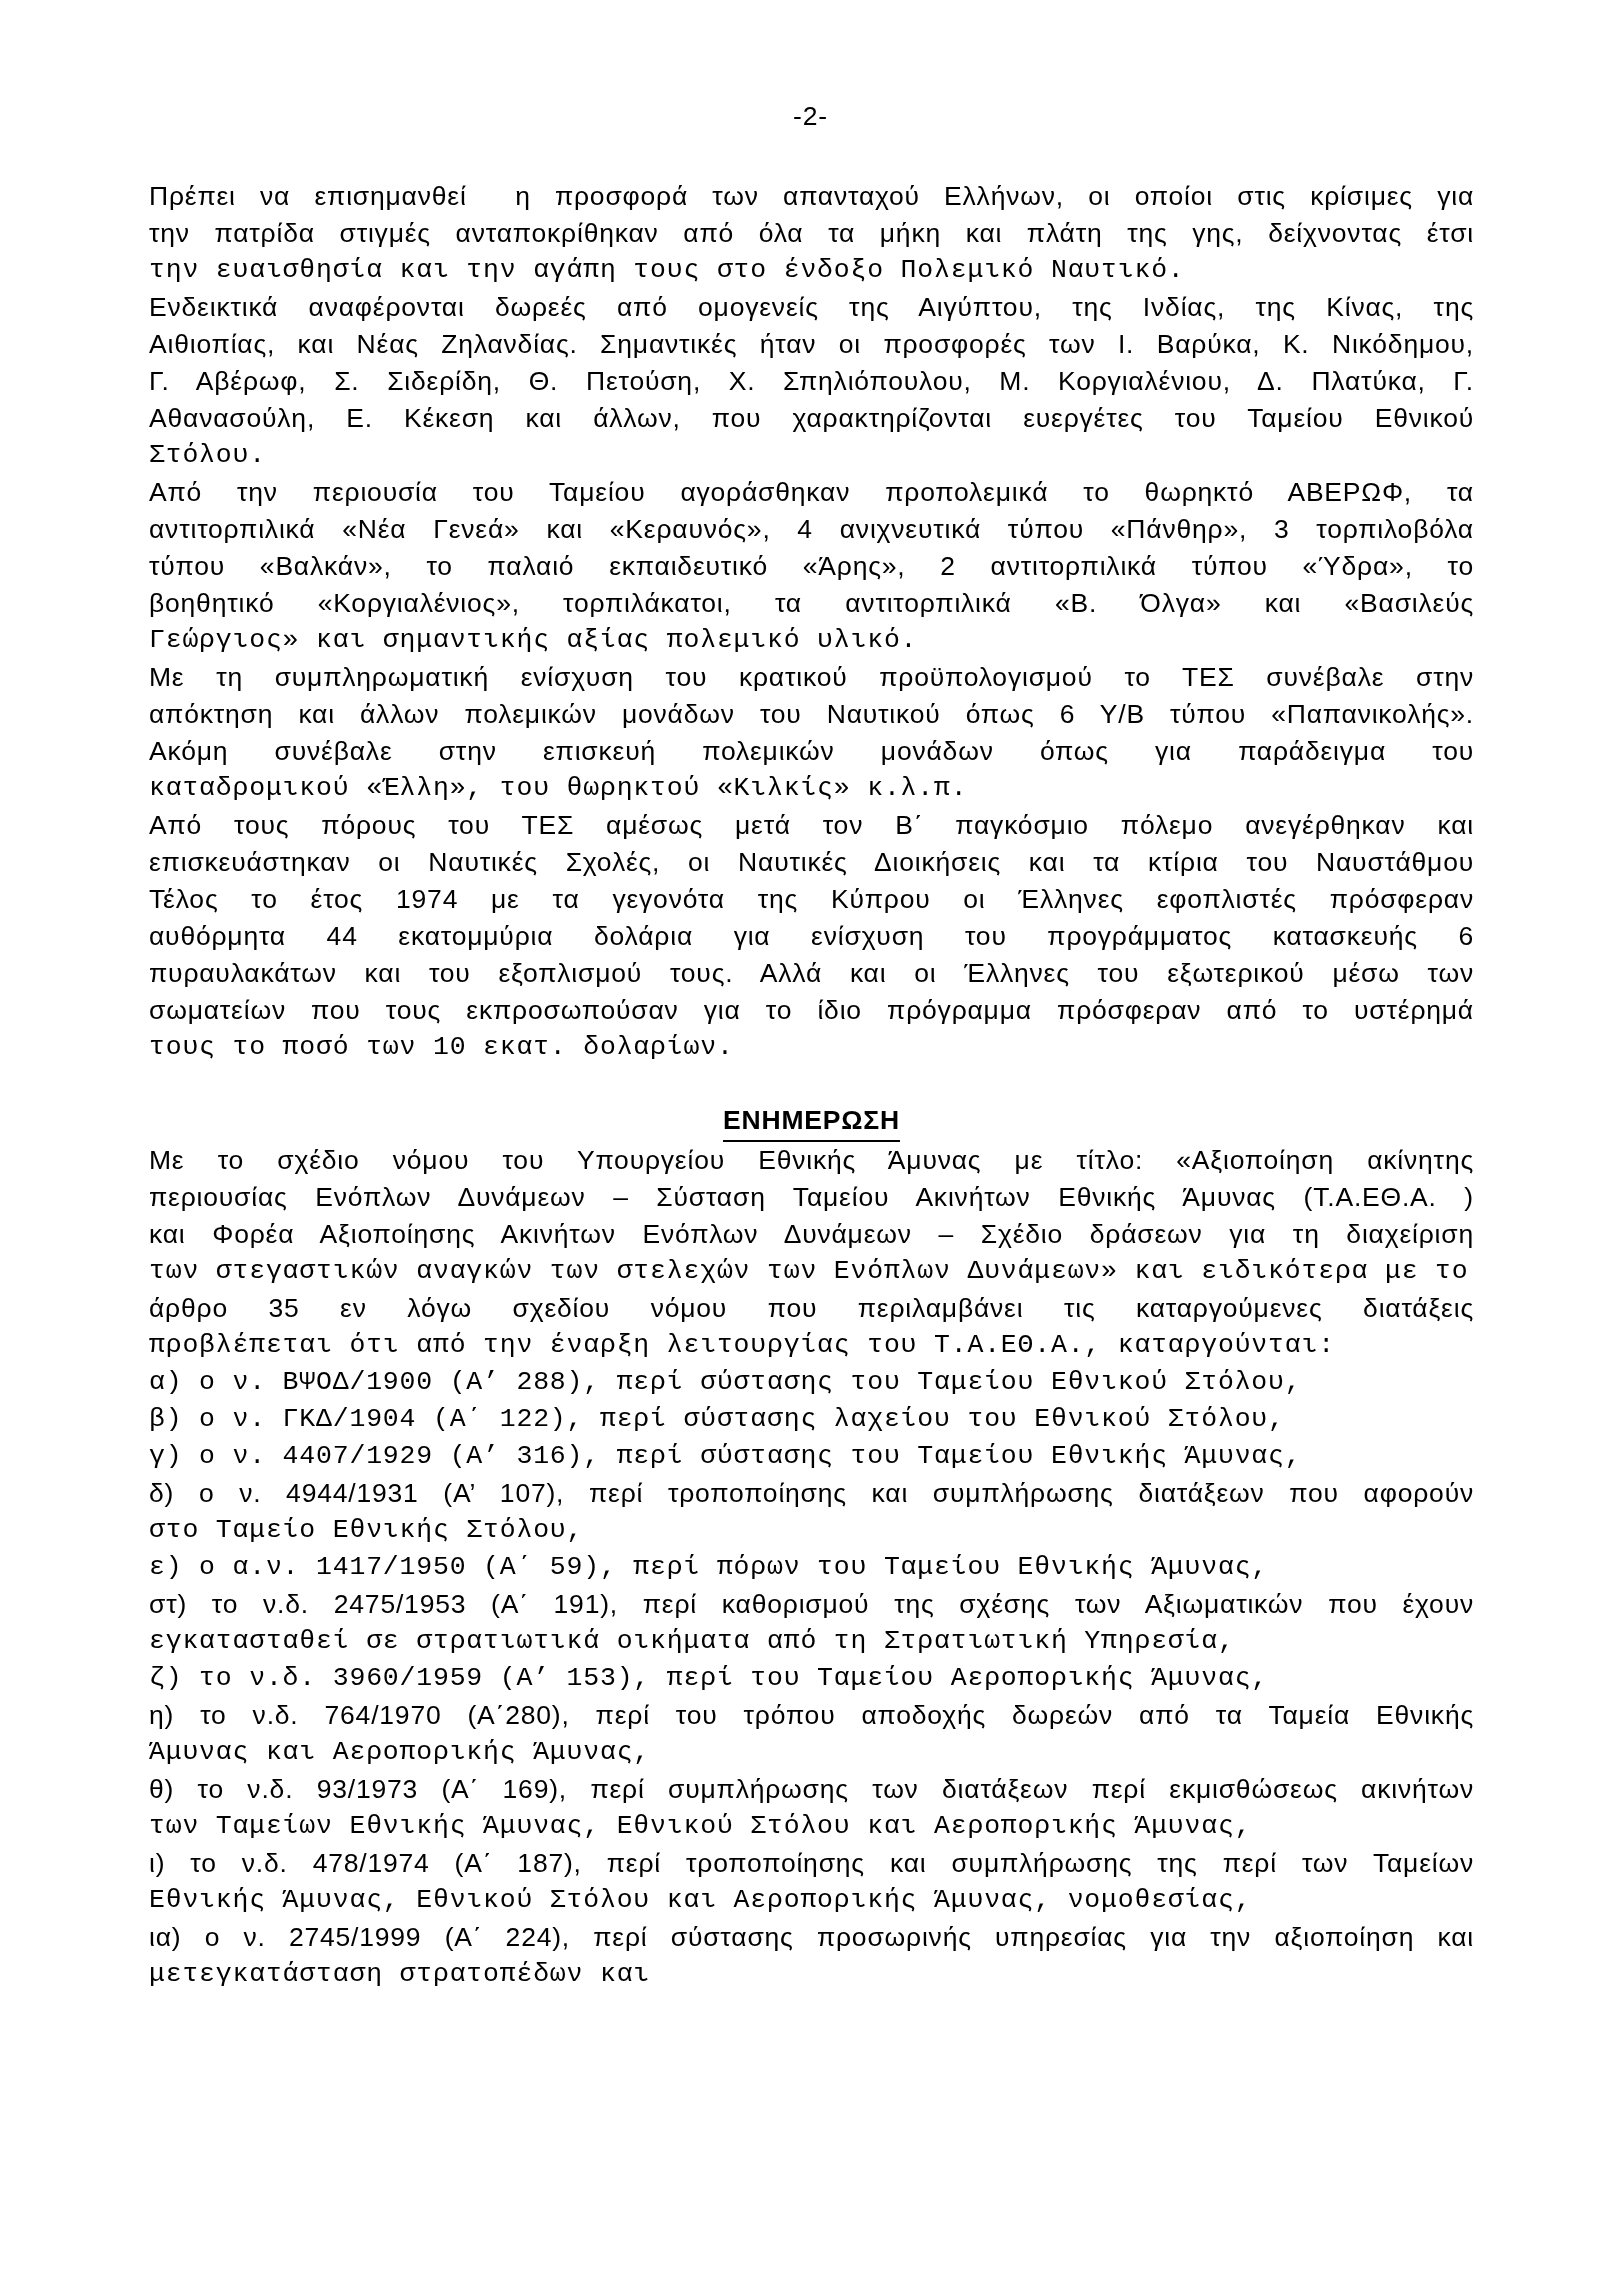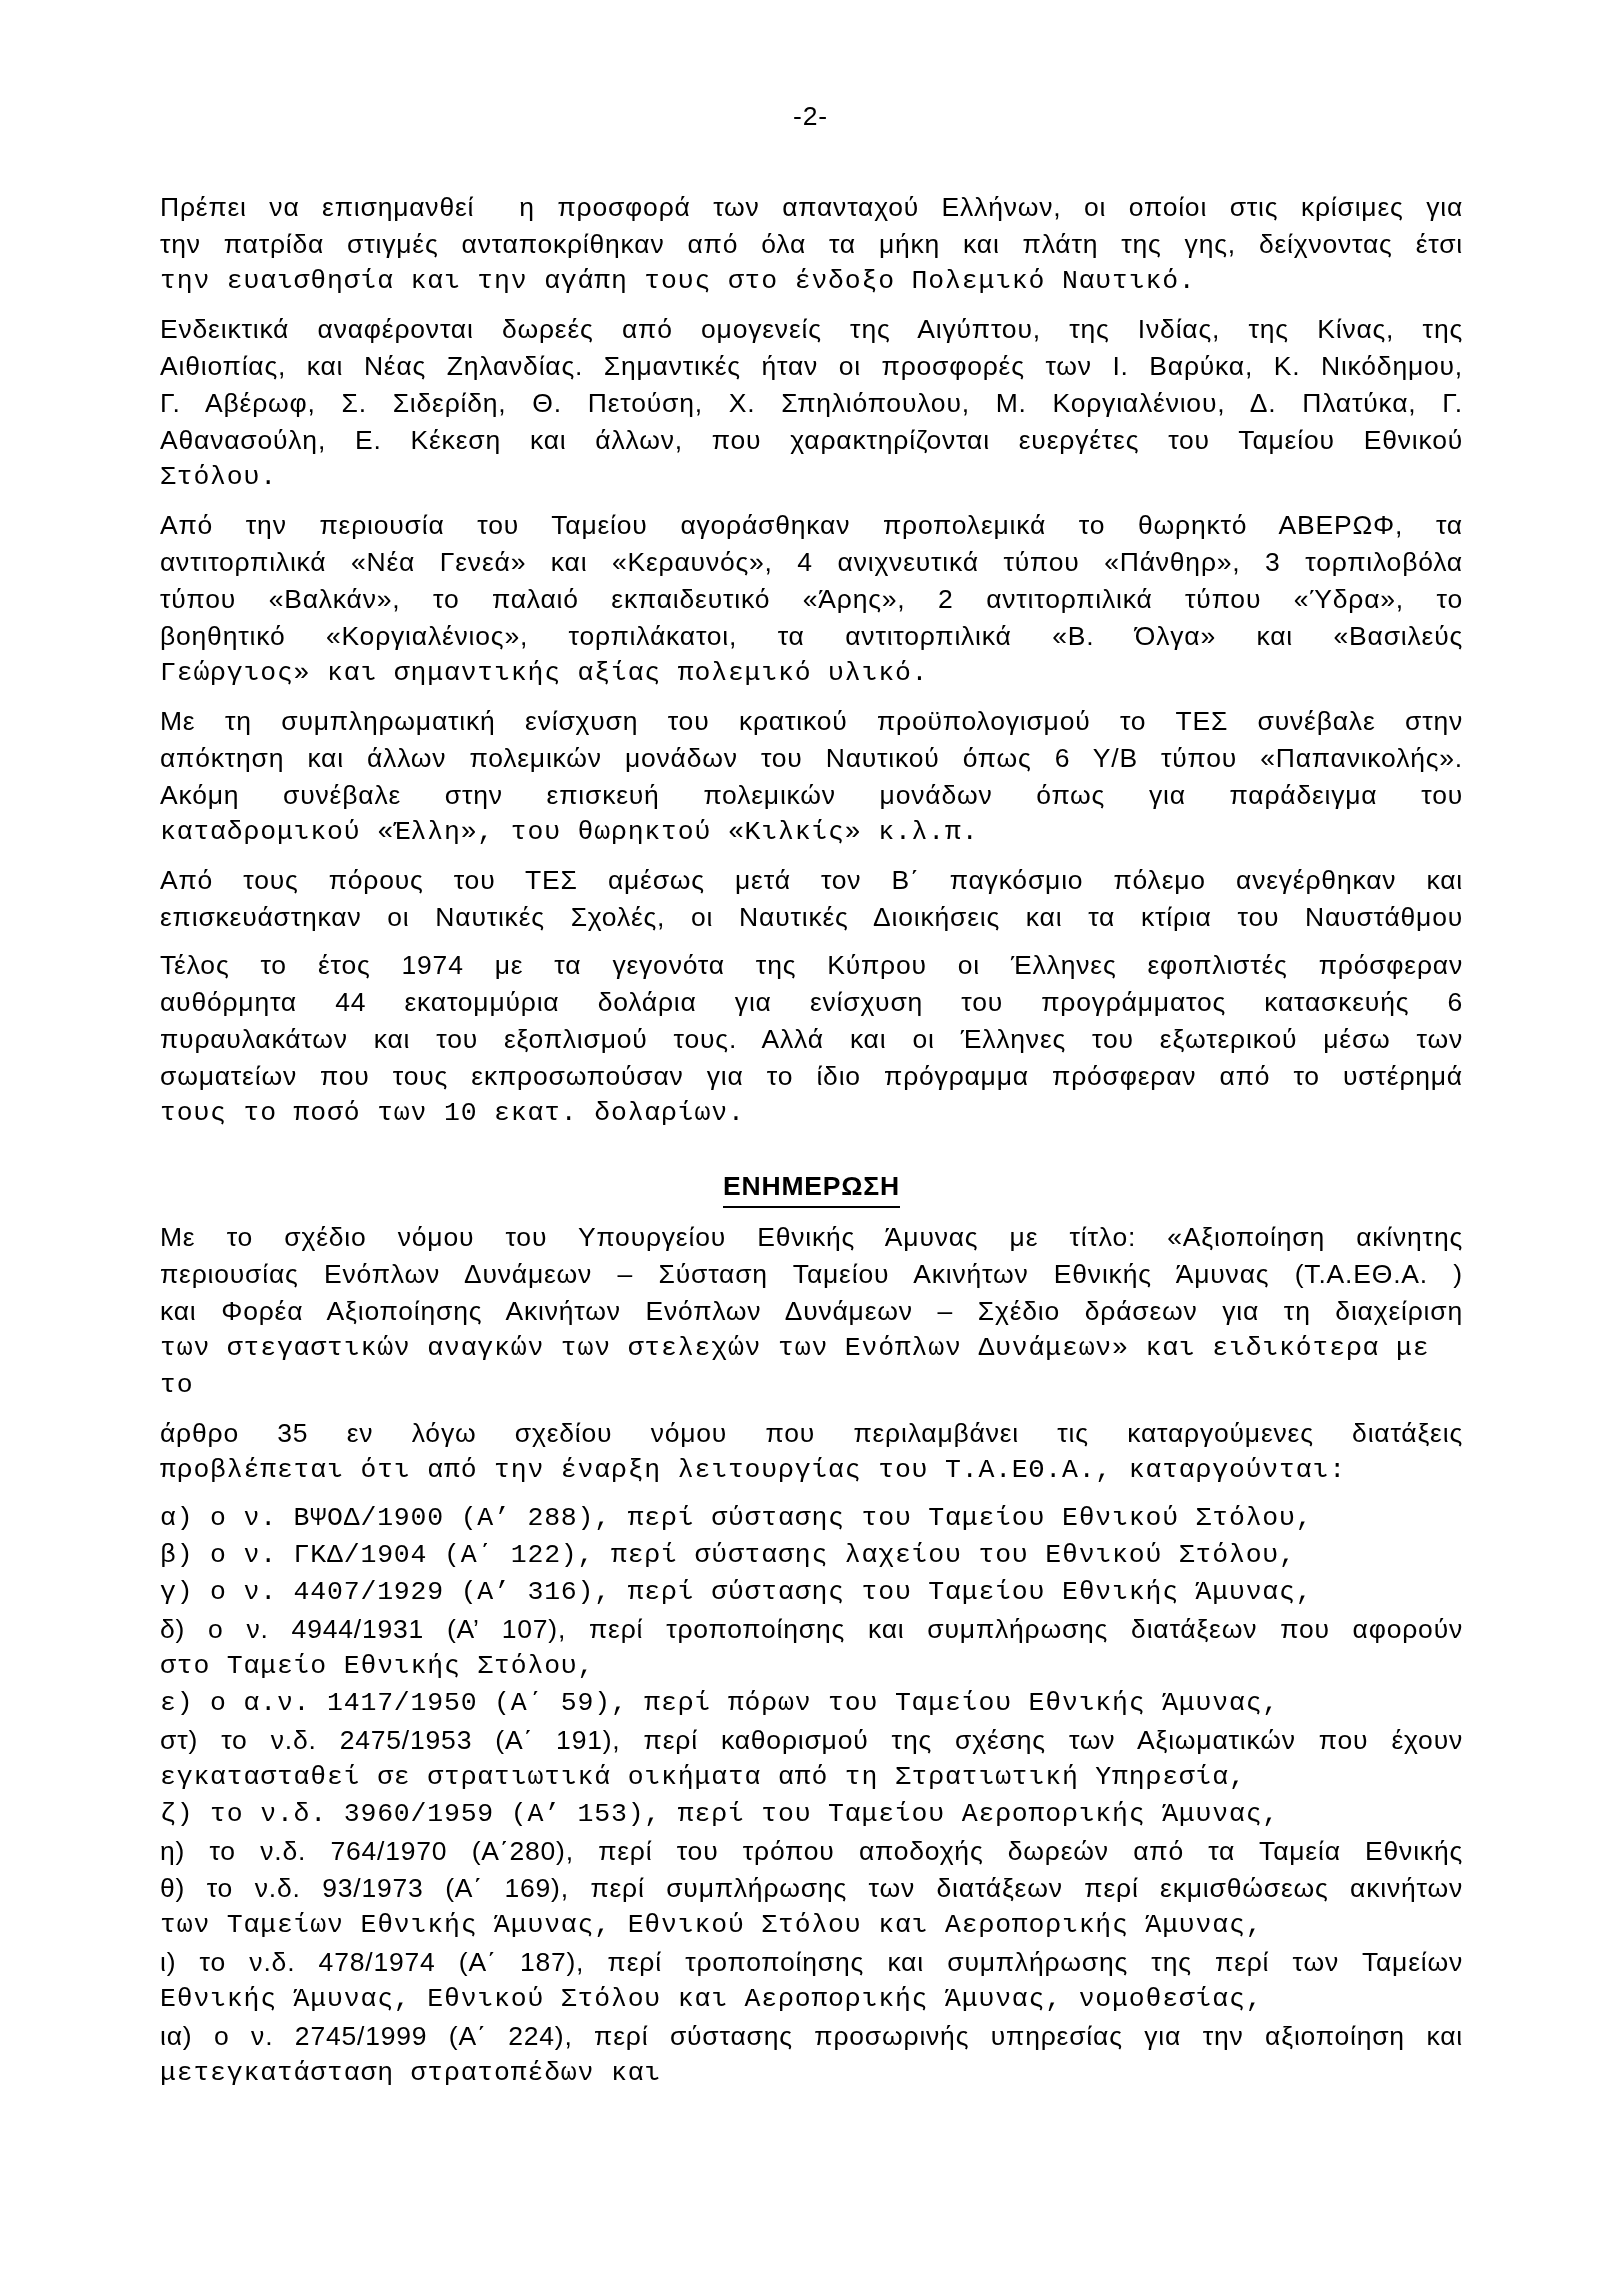--- a/index.html
+++ b/index.html
@@ -12,21 +12,21 @@
   }
   .pagenum {
     position: absolute; top: 98px; left: 0; width: 100%;
     text-align: center;
     font-size: 26.5px; line-height: 37px; letter-spacing: 0.8px;
   }
   .content {
     position: absolute; left: 149px; top: 178px; width: 1325px;
     font-size: 26.5px; line-height: 37px; letter-spacing: 0.8px;
   }
-  .para { margin: 11px; padding: 0; }
+  .para { margin: 0; padding: 0; }
   .ln {
     text-align: justify;
     text-align-last: justify;
     -moz-text-align-last: justify;
     white-space: normal;
   }
   .ln.last {
     text-align: left;
     text-align-last: left;
     font-family: Liberation Mono, monospace;
@@ -135,20 +135,21 @@
       <div class="ln">στ) το ν.δ. 2475/1953 (Α΄ 191), περί καθορισμού της σχέσης των Αξιωματικών που έχουν</div>
       <div class="ln last">εγκατασταθεί σε στρατιωτικά οικήματα από τη Στρατιωτική Υπηρεσία,</div>
     </div>
 
     <div>
       <div class="ln last">ζ) το ν.δ. 3960/1959 (Α’ 153), περί του Ταμείου Αεροπορικής Άμυνας,</div>
     </div>
 
     <div>
       <div class="ln">η) το ν.δ. 764/1970 (Α΄280), περί του τρόπου αποδοχής δωρεών από τα Ταμεία Εθνικής</div>
+      <div class="ln last">Άμυνας και Αεροπορικής Άμυνας,</div>
     </div>
 
     <div>
       <div class="ln">θ) το ν.δ. 93/1973 (Α΄ 169), περί συμπλήρωσης των διατάξεων περί εκμισθώσεως ακινήτων</div>
       <div class="ln last">των Ταμείων Εθνικής Άμυνας, Εθνικού Στόλου και Αεροπορικής Άμυνας,</div>
     </div>
 
     <div>
       <div class="ln">ι) το ν.δ. 478/1974 (Α΄ 187), περί τροποποίησης και συμπλήρωσης της περί των Ταμείων</div>
       <div class="ln last">Εθνικής Άμυνας, Εθνικού Στόλου και Αεροπορικής Άμυνας, νομοθεσίας,</div>

